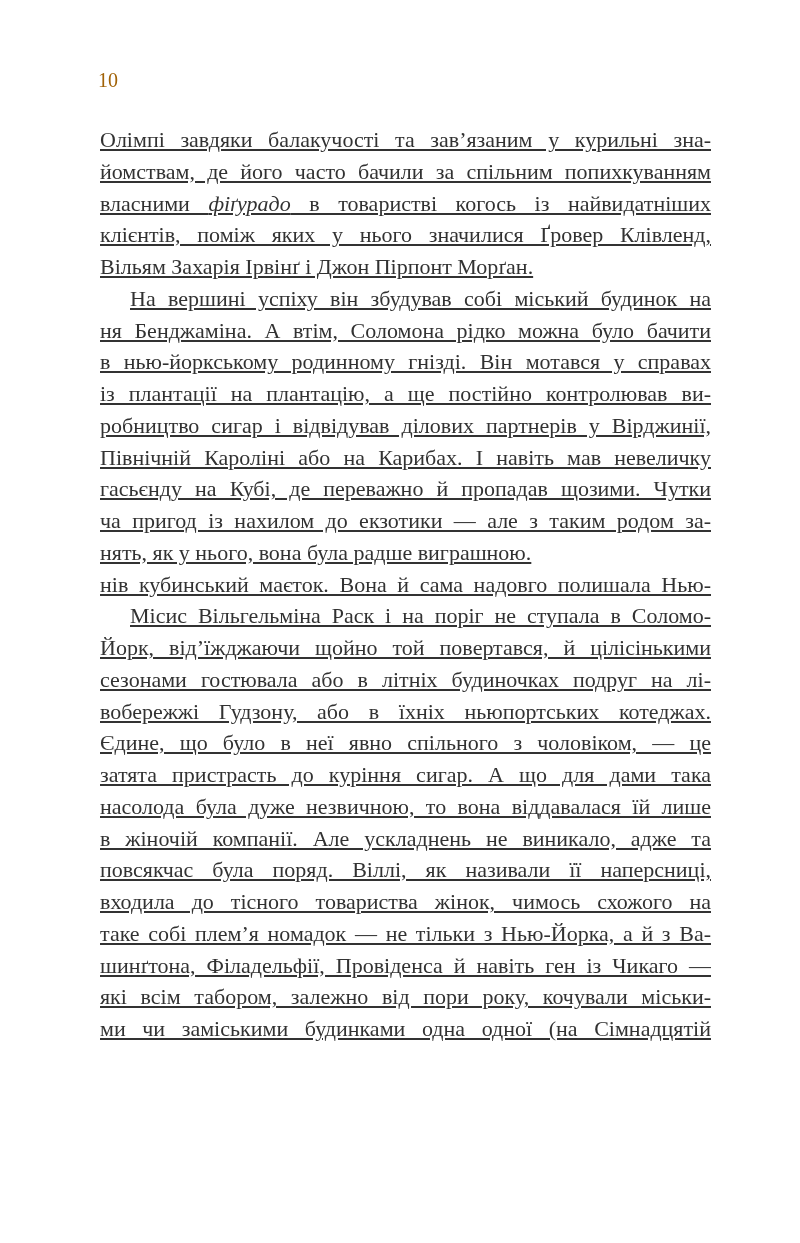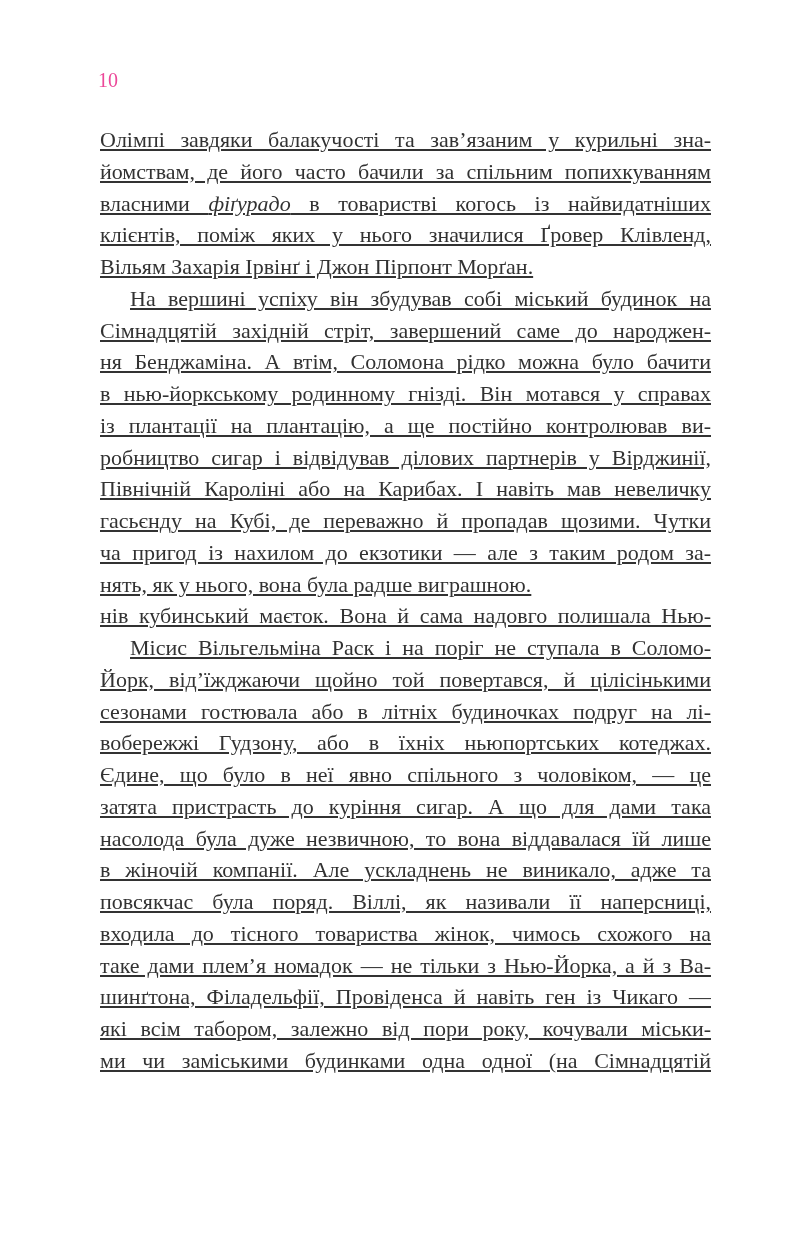--- a/index.html
+++ b/index.html
@@ -15,21 +15,21 @@
     overflow: hidden;
     font-family: "Liberation Serif", "DejaVu Serif", serif;
     color: #323232;
   }
   .page-number {
     position: absolute;
     left: 98px;
     top: 68px;
     font-size: 20px;
     line-height: 24px;
-    color: #ec4899;
+    color: #a16207;
   }
   .text-block {
     position: absolute;
     left: 100px;
     top: 124px;
     width: 611px;
     font-size: 22px;
   }
   .line {
     line-height: 31.75px;
@@ -56,38 +56,37 @@
 
 <div class="page">
   <div class="page-number">10</div>
   <div class="text-block" id="text-block">
       <div class="line">Олімпі завдяки балакучості та зав’язаним у курильні зна-</div>
       <div class="line">йомствам, де його часто бачили за спільним попихкуванням</div>
       <div class="line">власними <i>фіґурадо</i> в товаристві когось із найвидатніших</div>
       <div class="line">клієнтів, поміж яких у нього значилися Ґровер Клівленд,</div>
       <div class="line para-end">Вільям Захарія Ірвінґ і Джон Пірпонт Морґан.</div>
       <div class="line indent">На вершині успіху він збудував собі міський будинок на</div>
-      <div class="line">Сімнадцятій західній стріт, завершений саме до народжен-</div>
       <div class="line">ня Бенджаміна. А втім, Соломона рідко можна було бачити</div>
       <div class="line">в нью-йоркському родинному гнізді. Він мотався у справах</div>
       <div class="line">із плантації на плантацію, а ще постійно контролював ви-</div>
       <div class="line">робництво сигар і відвідував ділових партнерів у Вірджинії,</div>
       <div class="line">Північній Кароліні або на Карибах. І навіть мав невеличку</div>
       <div class="line">гасьєнду на Кубі, де переважно й пропадав щозими. Чутки</div>
       <div class="line">ча пригод із нахилом до екзотики — але з таким родом за-</div>
       <div class="line para-end">нять, як у нього, вона була радше виграшною.</div>
       <div class="line">нів кубинський маєток. Вона й сама надовго полишала Нью-</div>
       <div class="line indent">Місис Вільгельміна Раск і на поріг не ступала в Соломо-</div>
       <div class="line">Йорк, від’їжджаючи щойно той повертався, й цілісінькими</div>
       <div class="line">сезонами гостювала або в літніх будиночках подруг на лі-</div>
       <div class="line">вобережжі Гудзону, або в їхніх ньюпортських котеджах.</div>
       <div class="line">Єдине, що було в неї явно спільного з чоловіком, — це</div>
       <div class="line">затята пристрасть до куріння сигар. А що для дами така</div>
       <div class="line">насолода була дуже незвичною, то вона віддавалася їй лише</div>
       <div class="line">в жіночій компанії. Але ускладнень не виникало, адже та</div>
       <div class="line">повсякчас була поряд. Віллі, як називали її наперсниці,</div>
       <div class="line">входила до тісного товариства жінок, чимось схожого на</div>
-      <div class="line">таке дами плем’я номадок — не тільки з Нью-Йорка, а й з Ва-</div>
+      <div class="line">таке собі плем’я номадок — не тільки з Нью-Йорка, а й з Ва-</div>
       <div class="line">шинґтона, Філадельфії, Провіденса й навіть ген із Чикаго —</div>
       <div class="line">які всім табором, залежно від пори року, кочували міськи-</div>
       <div class="line">ми чи заміськими будинками одна одної (на Сімнадцятій</div>
     </div>
 </div>
 
 </body></html>

